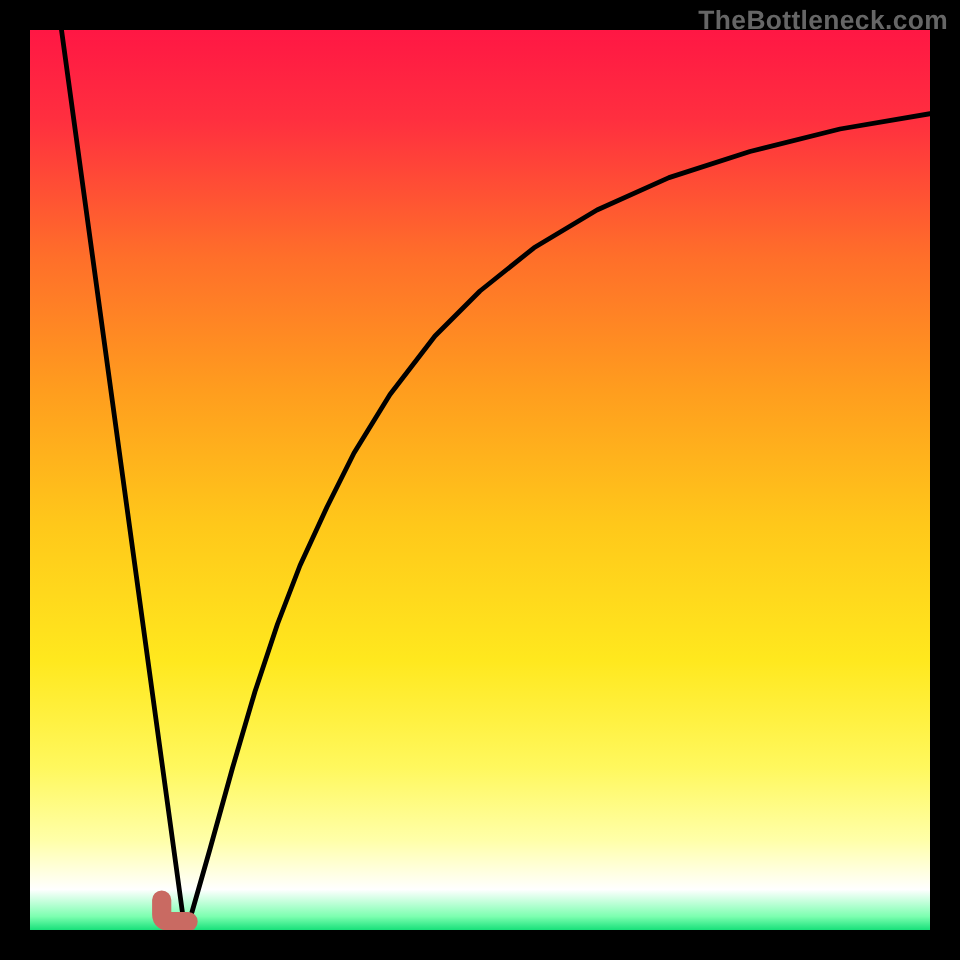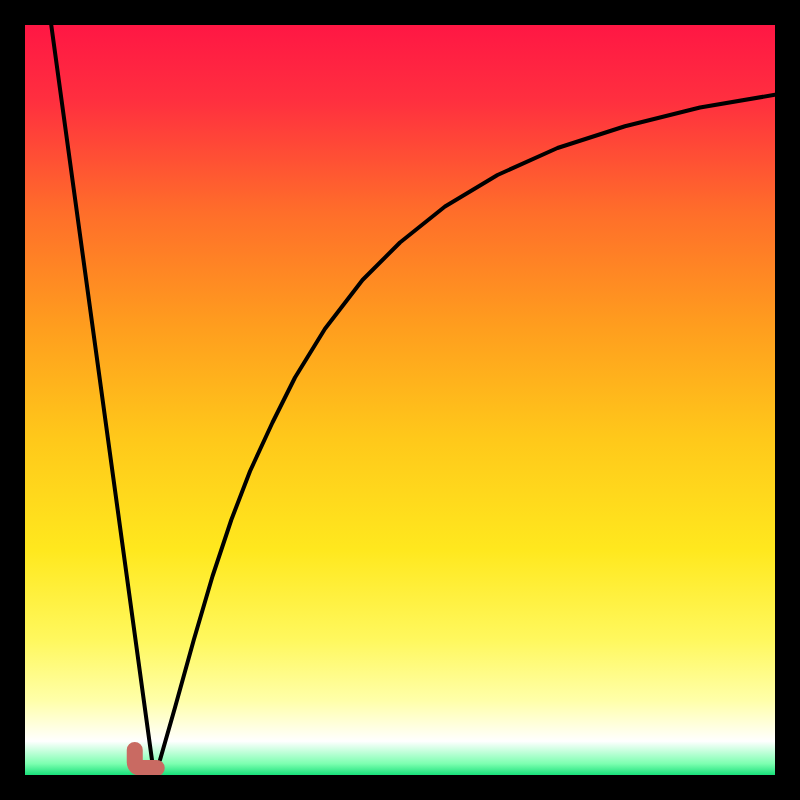--- a/index.html
+++ b/index.html
@@ -62,14 +62,15 @@
       <g id="series-group">
           <path d="M26.25 0.00 L127.50 738.75" fill="none" stroke="#000" stroke-width="4" stroke-linecap="round" stroke-linejoin="round"></path>
           <path d="M135.00 735.00 L150.00 682.50 L168.75 615.00 L187.50 551.25 L206.25 495.00 L225.00 446.25 L247.50 397.50 L270.00 352.50 L300.00 303.75 L337.50 255.00 L375.00 217.50 L420.00 181.50 L472.50 150.00 L532.50 123.00 L600.00 101.25 L675.00 82.50 L750.00 69.75" fill="none" stroke="#000" stroke-width="4" stroke-linecap="round" stroke-linejoin="round"></path>
         </g>
       <g id="marker-group">
           <path d="M 109.75 725 L 109.75 737 Q 109.75 743 117.75 743 L 131.75 743" fill="none" stroke="#c96a62" stroke-width="16" stroke-linecap="round" stroke-linejoin="round"></path>
         </g>
     </svg>
   </div>
 
+  <div class="watermark">TheBottleneck.com</div>
 
 </div>
 
 </body></html>

